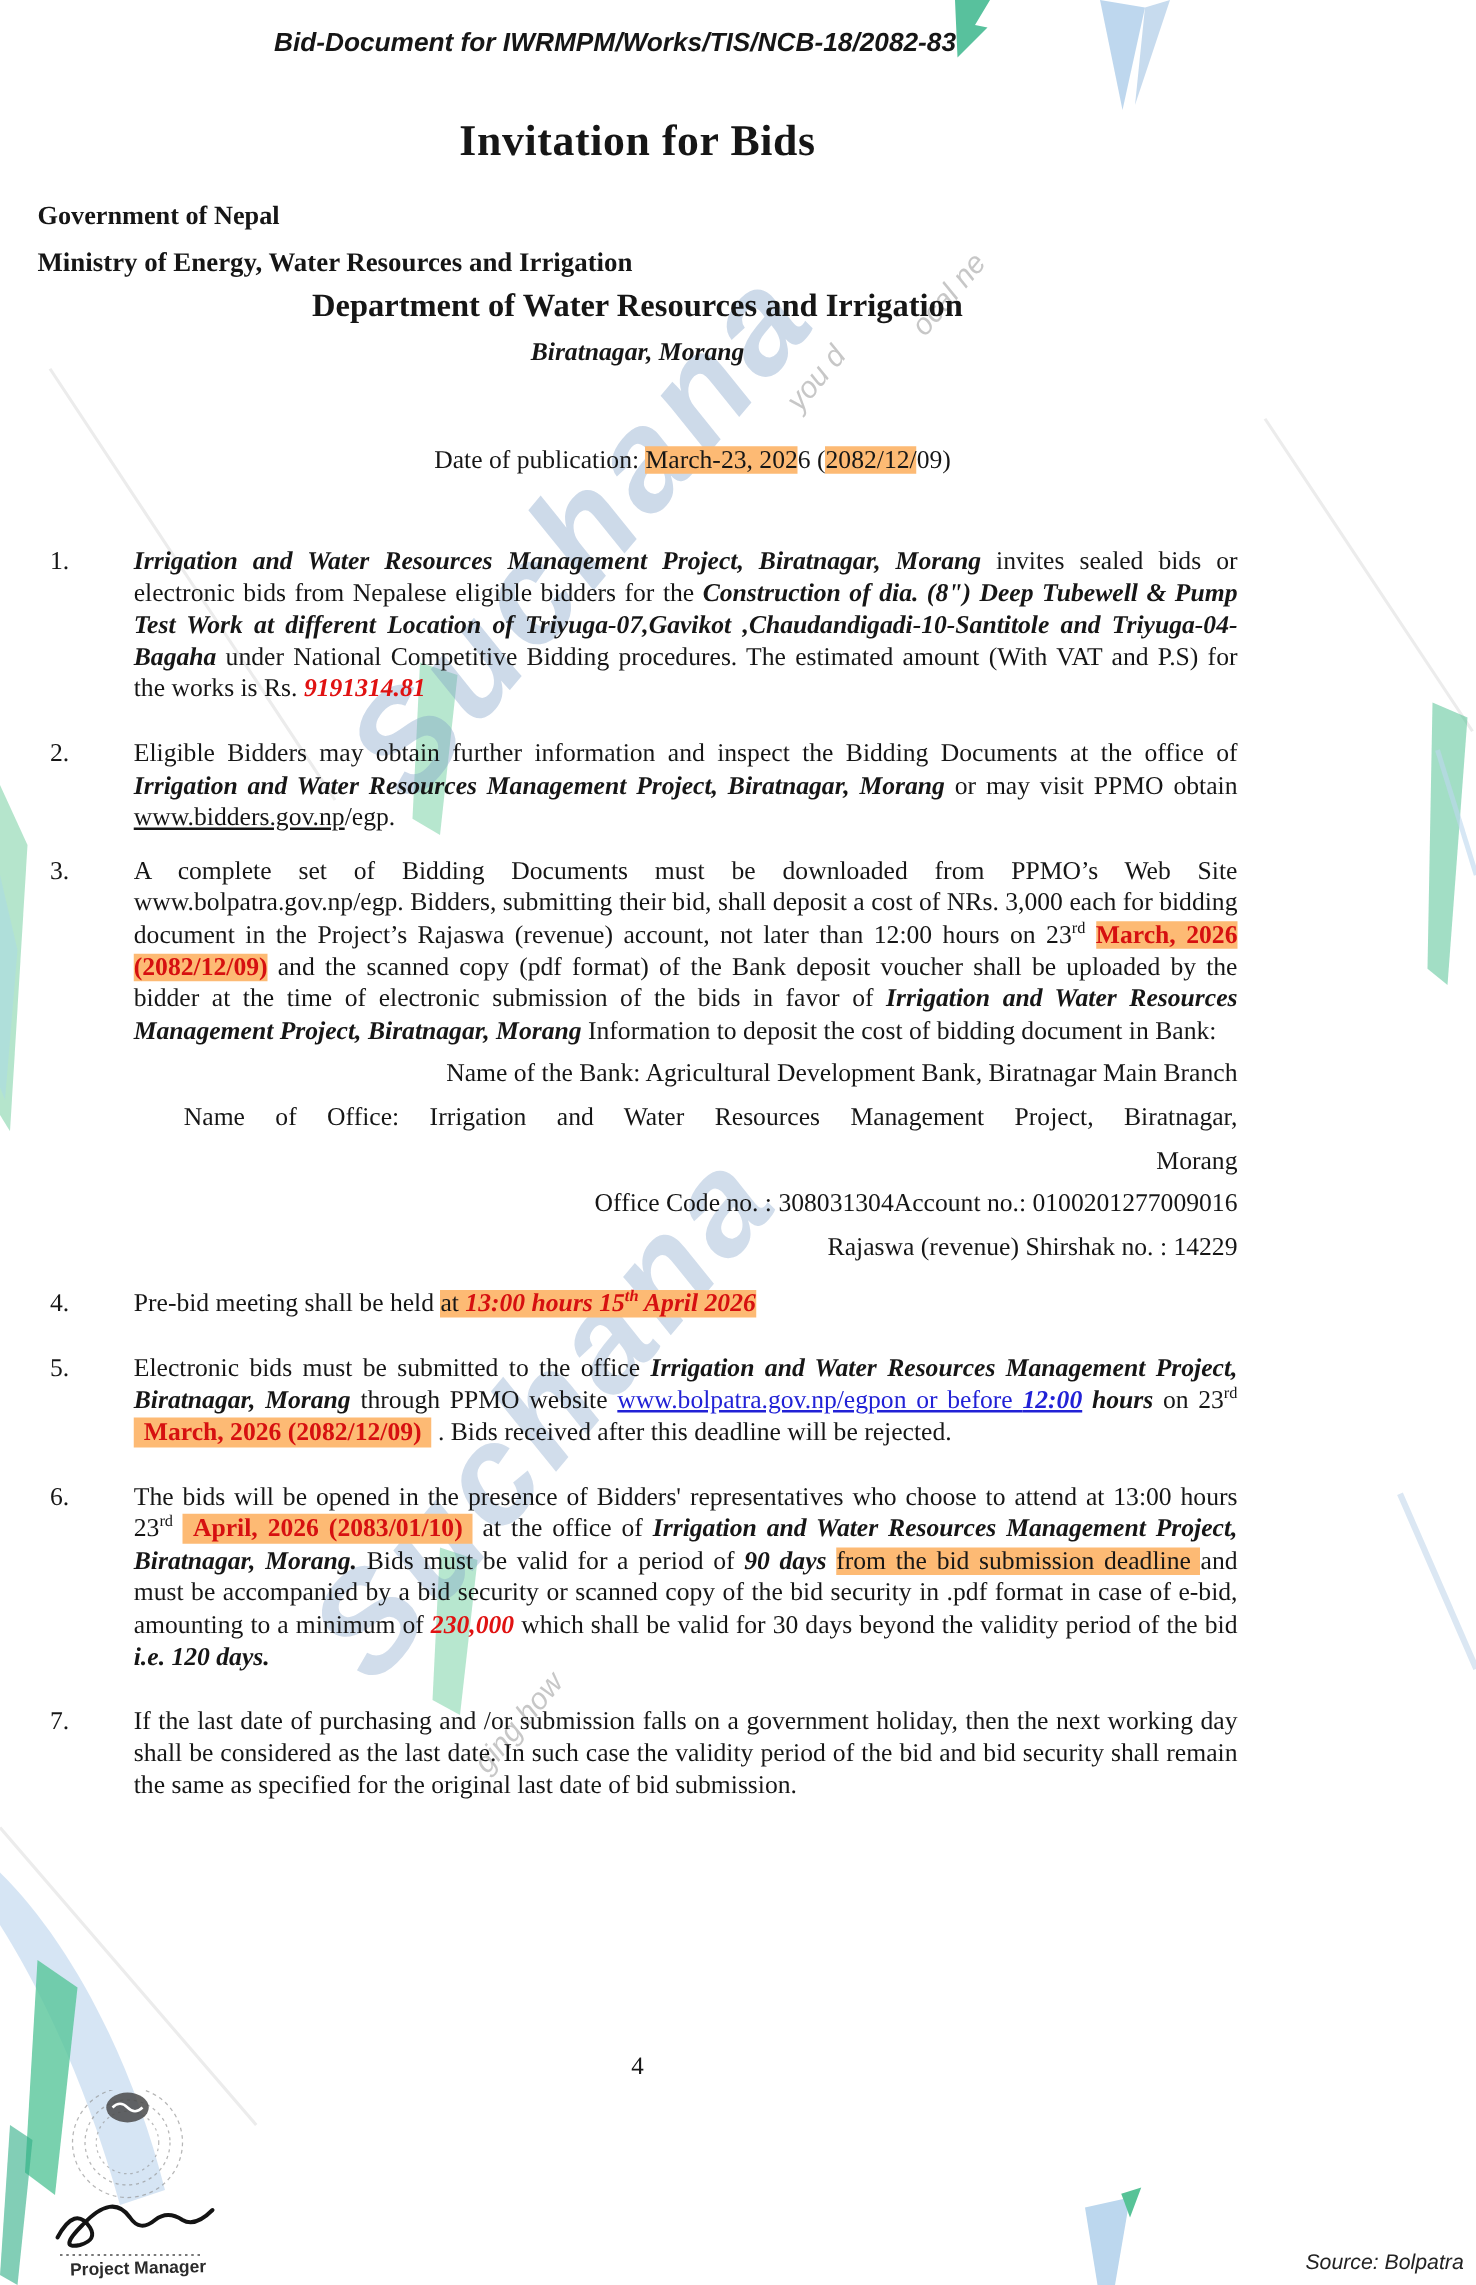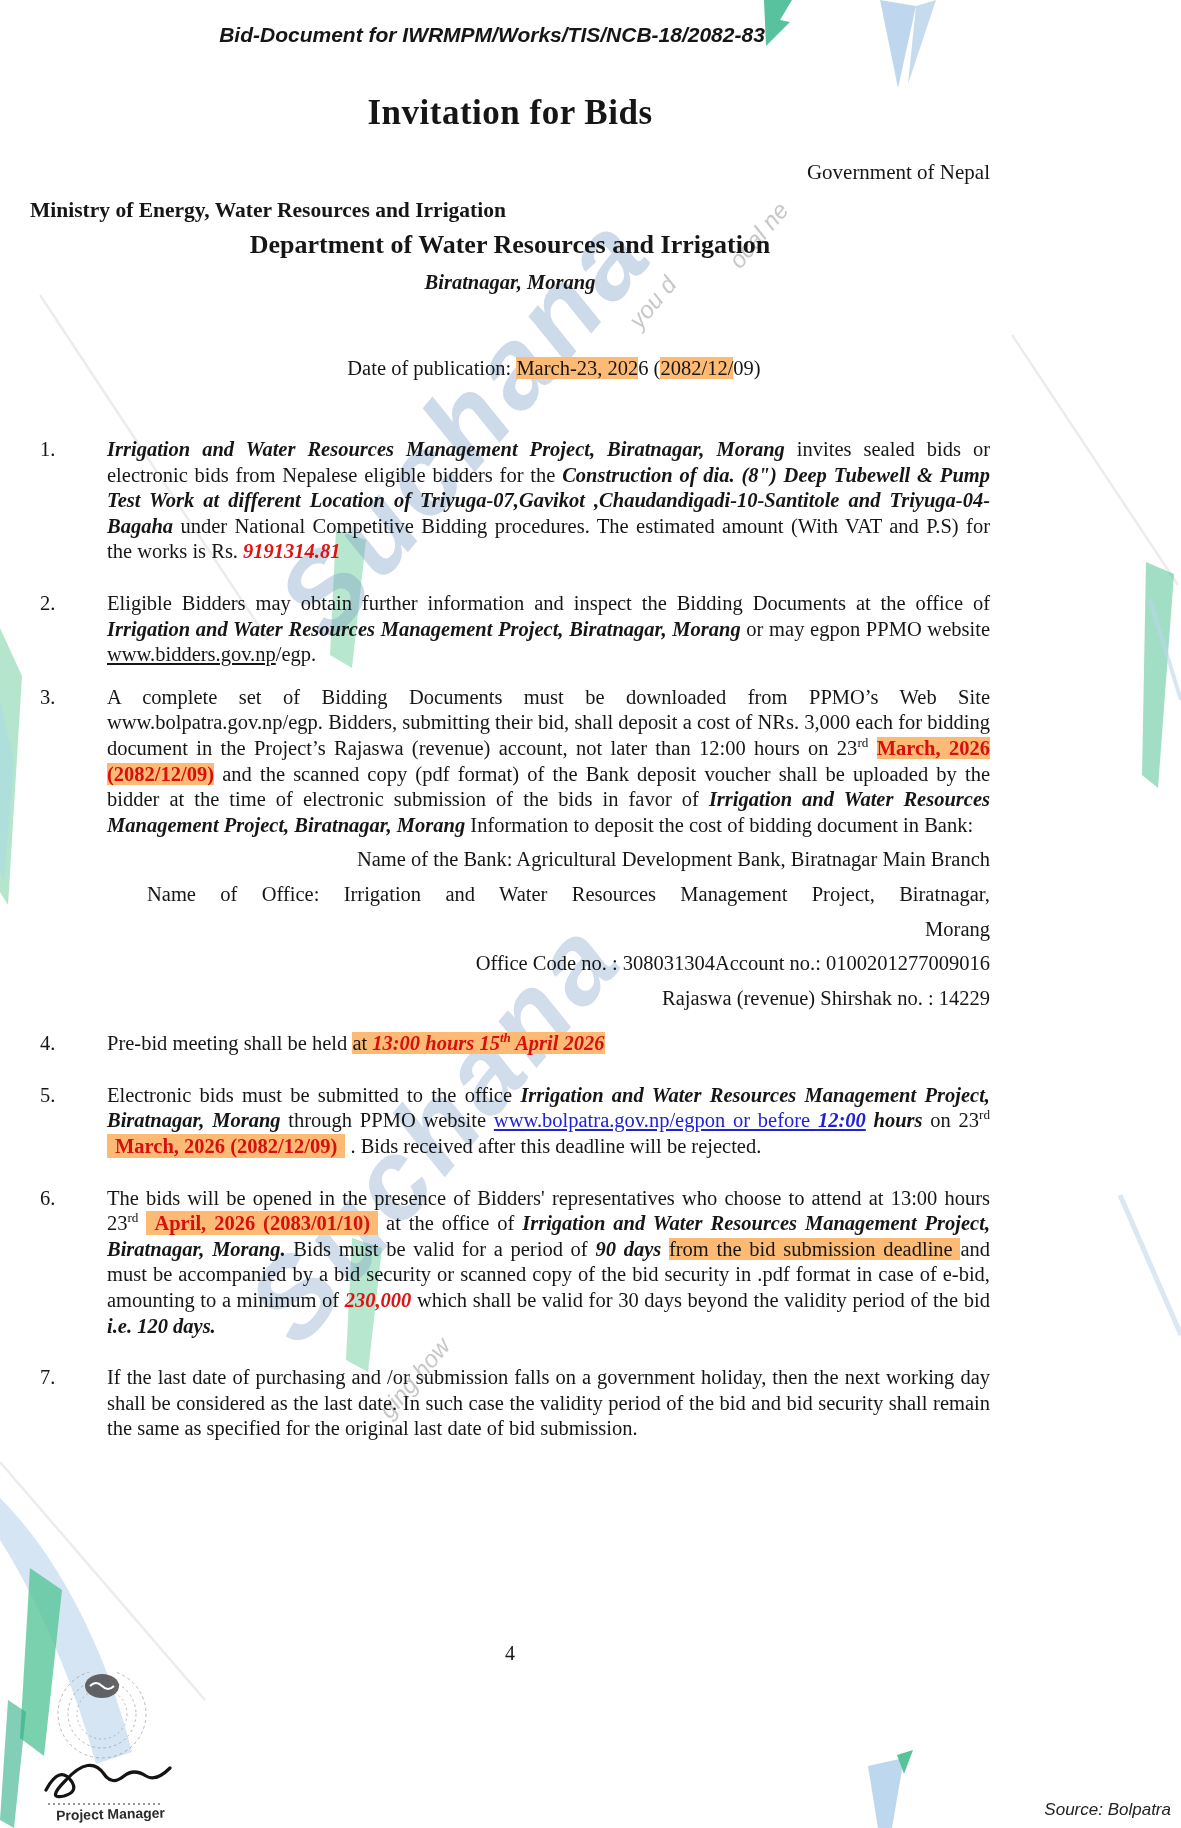--- a/index.html
+++ b/index.html
@@ -3,21 +3,21 @@
 <meta charset="utf-8">
 <style>
   html,body{margin:0;padding:0;background:#ffffff;}
   .page{position:relative;width:1181px;height:1828px;background:#ffffff;overflow:hidden;
         font-family:"Liberation Serif",serif;color:#161616;}
   .decor{position:absolute;left:0;top:0;width:1181px;height:1828px;z-index:1;pointer-events:none;}
   .doc{position:absolute;left:30px;top:0;width:960px;z-index:2;}
   .refline{margin-top:23px;text-align:center;font-family:"Liberation Sans",sans-serif;
            font-weight:bold;font-style:italic;font-size:21px;transform:translateX(-18px);}
   .title{margin-top:46px;text-align:center;font-weight:bold;font-size:35px;letter-spacing:.5px;}
-  .org1{margin-top:27px;text-align:right;font-weight:normal;font-size:21px;}
+  .org1{margin-top:27px;text-align:left;font-weight:bold;font-size:21px;}
   .org2{margin-top:13px;text-align:left;font-weight:bold;font-size:21.5px;}
   .org3{margin-top:7px;text-align:center;font-weight:bold;font-size:26px;}
   .org4{margin-top:11px;text-align:center;font-weight:bold;font-style:italic;font-size:20.5px;}
   .dateline{margin-top:63px;text-align:center;font-size:20.5px;padding-left:88px;}
   .list{margin-top:57px;font-size:20.5px;line-height:25.6px;}
   .item{display:flex;margin-bottom:26px;}
   .item .num{flex:none;width:77px;padding-left:10px;box-sizing:border-box;}
   .item .body{flex:1;text-align:justify;}
   .mb17{margin-bottom:17px;} .mb20{margin-bottom:20px;}
   .bi{font-weight:bold;font-style:italic;}
@@ -100,21 +100,21 @@
       <div class="item">
         <div class="num">1.</div>
         <div class="body">
           <span class="bi">Irrigation and Water Resources Management Project, Biratnagar, Morang</span><span> invites sealed bids or electronic bids from Nepalese eligible bidders for the </span><span class="bi">Construction of dia. (8") Deep Tubewell  &amp; Pump Test Work at different Location of Triyuga-07,Gavikot ,Chaudandigadi-10-Santitole and Triyuga-04-Bagaha</span><span> under National Competitive Bidding procedures. The estimated amount (With VAT and P.S) for the works is Rs. </span><span class="red">9191314.81</span>
         </div>
       </div>
 
       <div class="item mb17">
         <div class="num">2.</div>
         <div class="body">
-          <span>Eligible Bidders may obtain further information and inspect the Bidding Documents at the office of </span><span class="bi">Irrigation and Water Resources Management Project, Biratnagar, Morang</span><span> or may egpon PPMO website </span><span class="u">www.bidders.gov.np</span><span>/egp.</span>
+          <span>Eligible Bidders may obtain further information and inspect the Bidding Documents at the office of </span><span class="bi">Irrigation and Water Resources Management Project, Biratnagar, Morang</span><span> or may visit PPMO obtain </span><span class="u">www.bidders.gov.np</span><span>/egp.</span>
         </div>
       </div>
 
       <div class="item mb20">
         <div class="num">3.</div>
         <div class="body">
           <div>
             <span>A complete set of Bidding Documents must be downloaded from PPMO’s Web Site www.bolpatra.gov.np/egp. Bidders, submitting their bid, shall deposit a cost of NRs. 3,000 each for bidding document in the Project’s Rajaswa (revenue) account, not later than 12:00 hours on 23</span><sup>rd</sup> <span class="hl redhl">March, 2026 (2082/12/09)</span><span> and the scanned copy (pdf format) of the Bank deposit voucher shall be uploaded by the bidder at the time of electronic submission of the bids in favor of </span><span class="bi">Irrigation and Water Resources Management Project, Biratnagar, Morang</span><span> Information to deposit the cost of bidding document in Bank:</span>
           </div>
           <div class="bankline">Name of the Bank: Agricultural Development  Bank, Biratnagar Main Branch</div>

